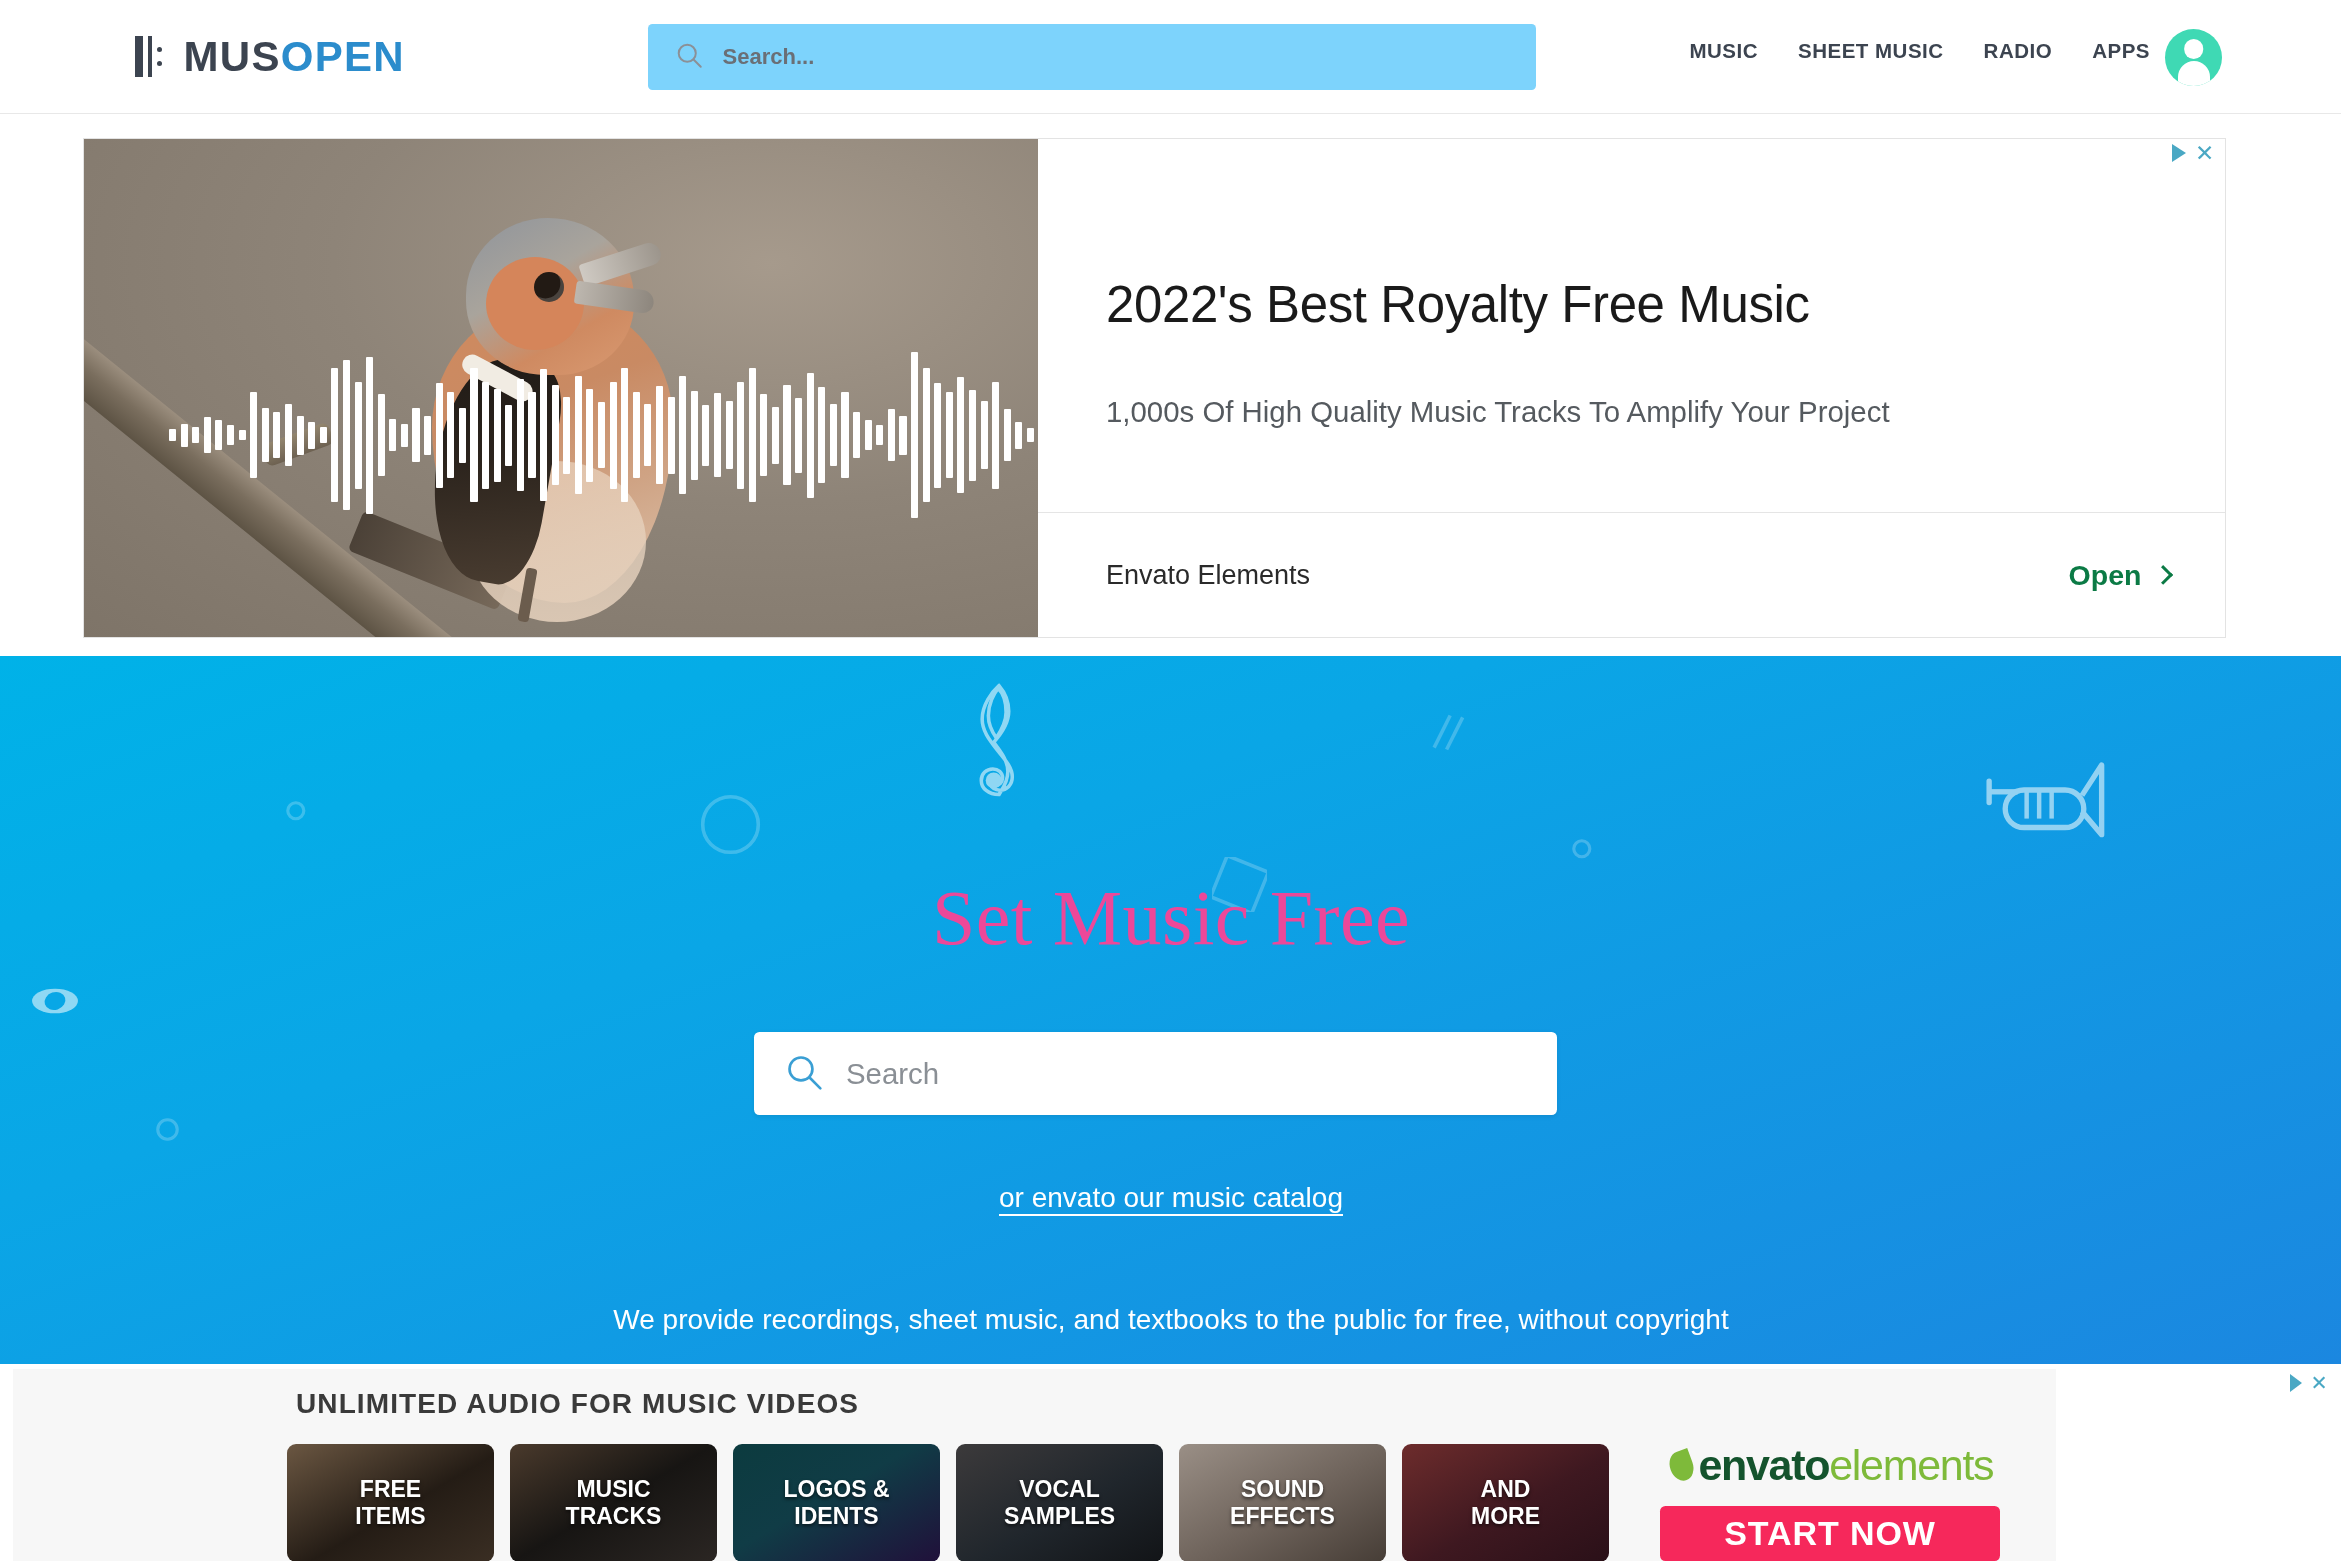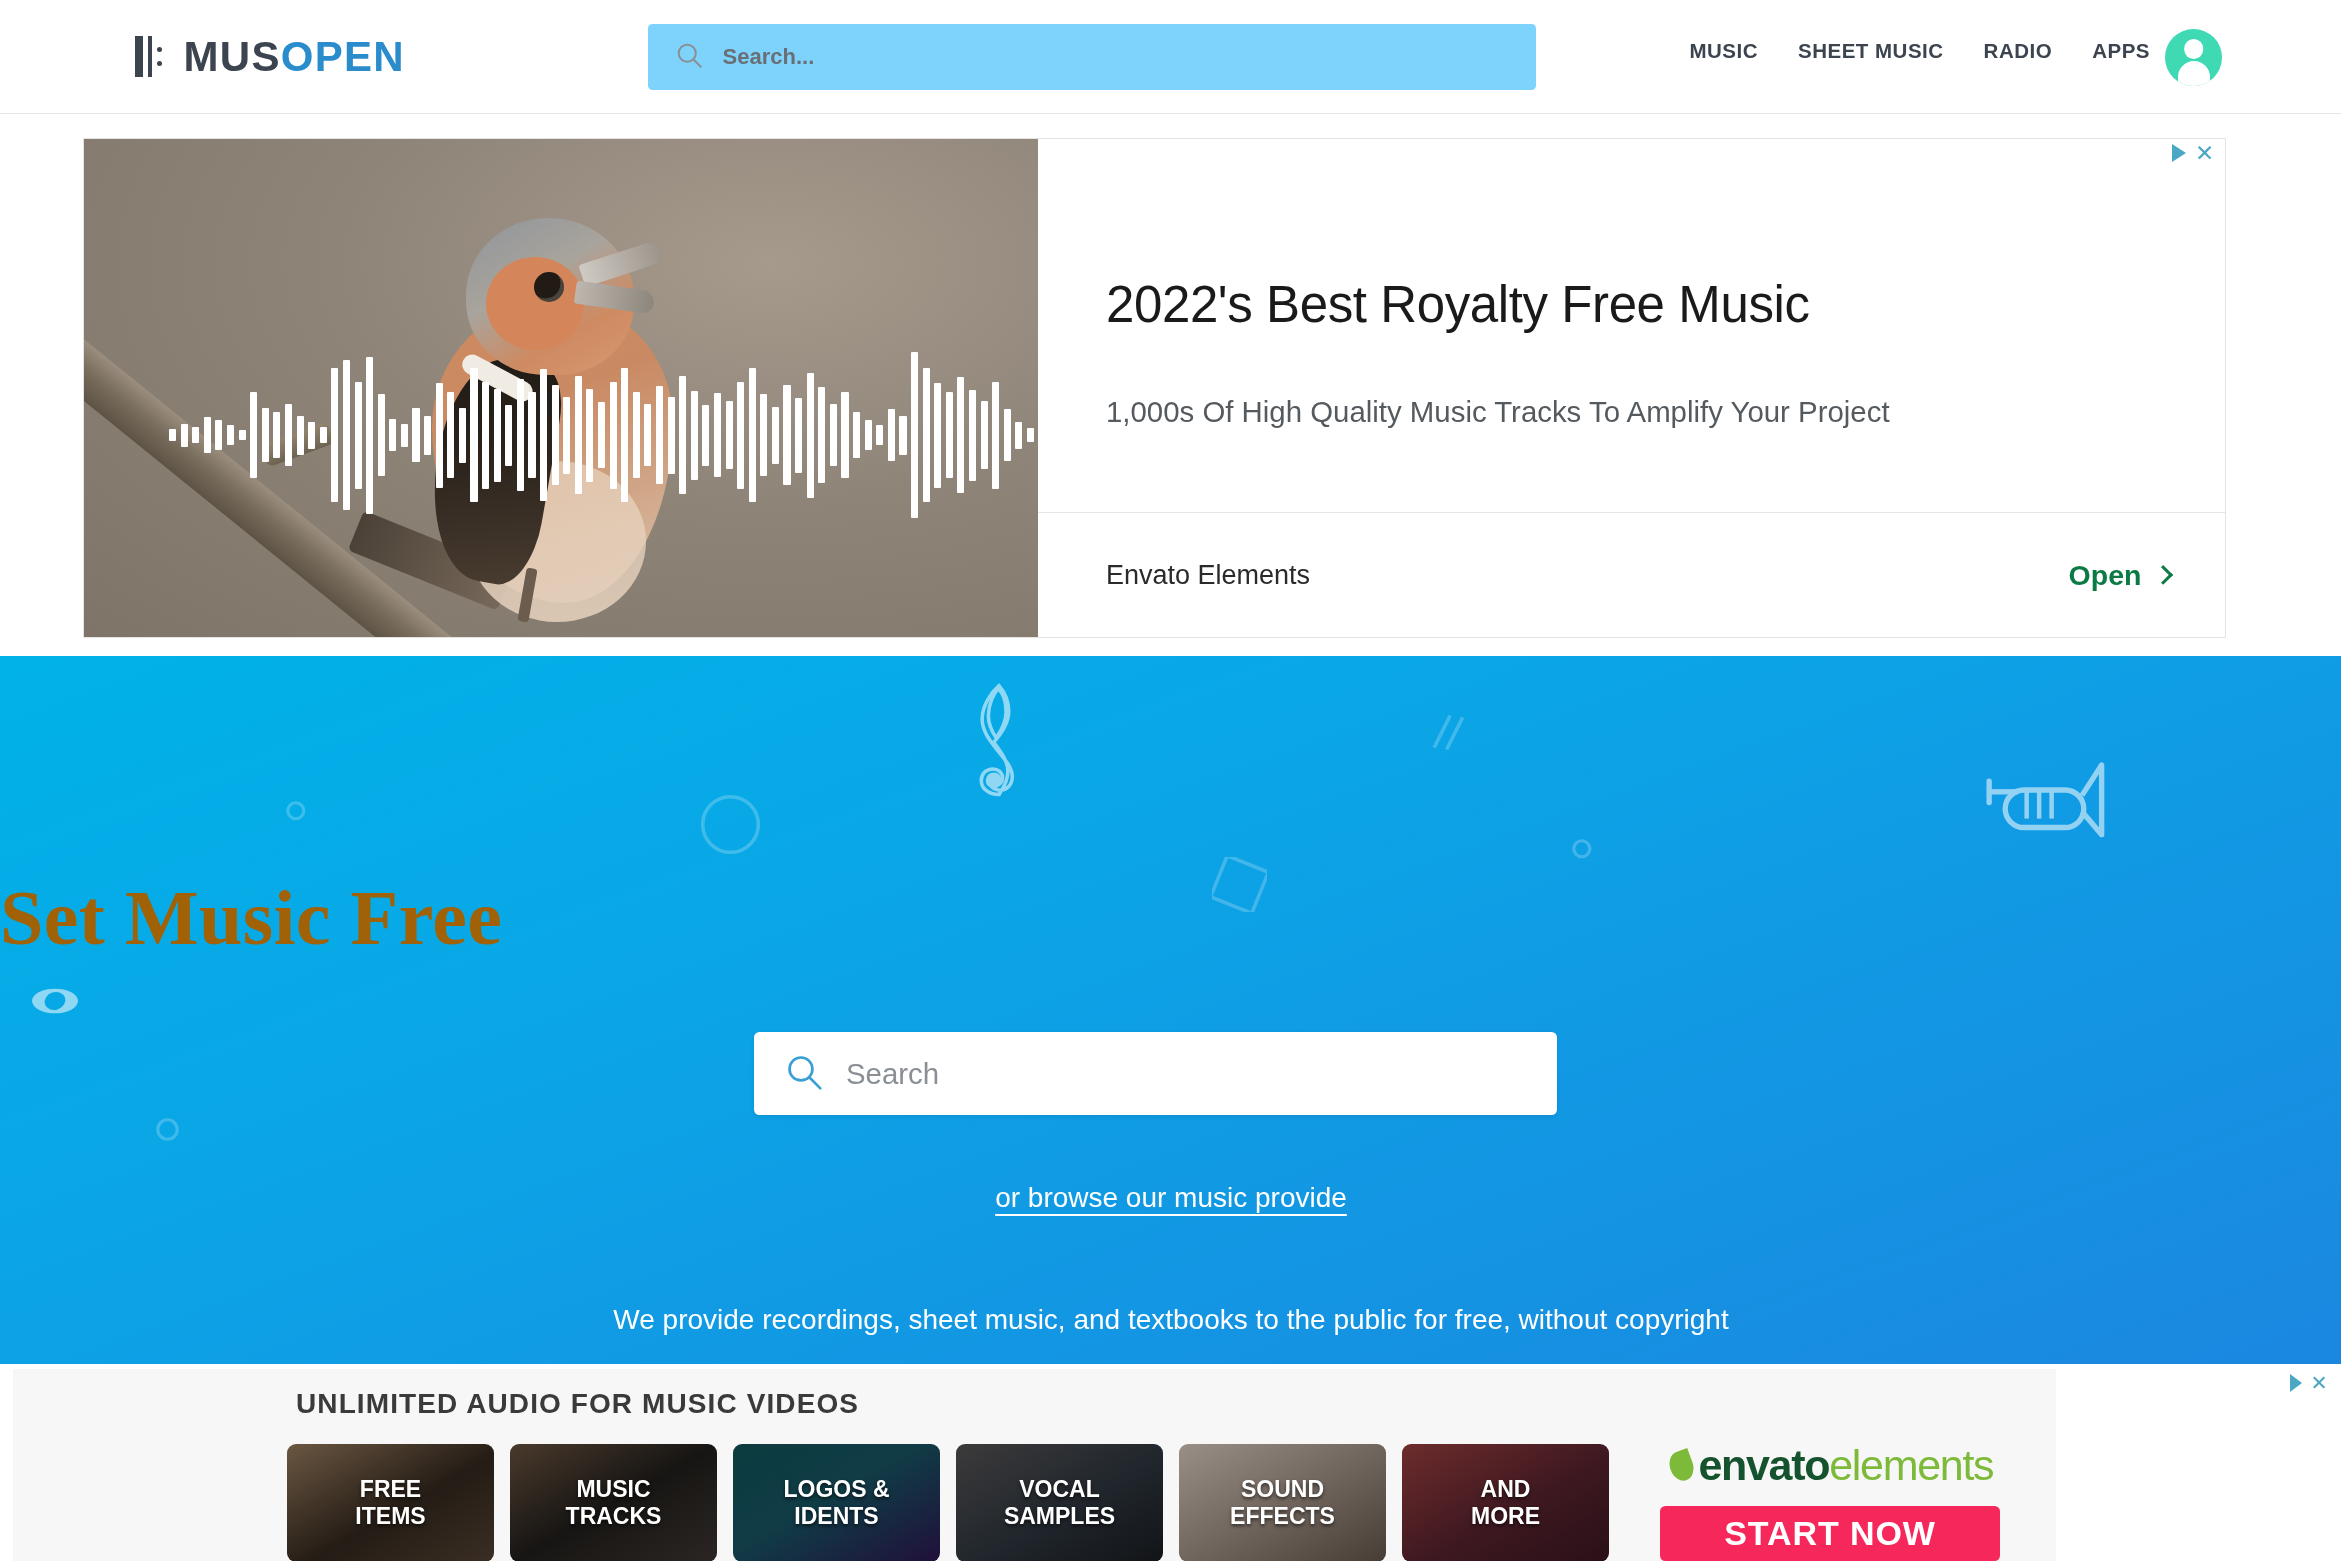--- a/index.html
+++ b/index.html
@@ -212,22 +212,22 @@
     position: absolute; top: 656px; left: 0;
     width: 2342px; height: 708px;
     background: linear-gradient(160deg, #00b2e8 0%, #0aa6e6 35%, #1b87e0 100%);
     overflow: hidden;
   }
   .deco { position: absolute; color: #ffffff; opacity: 0.55; pointer-events: none; }
   .deco svg { display: block; }
   .deco.faint { opacity: 0.22; }
   .hero-title {
     position: absolute; left: 0; top: 873px; width: 2342px;
-    text-align: left; font-family: "Liberation Serif", serif;
-    font-size: 78px; font-weight: bold; color: #a16207;
+    text-align: center; font-family: "Liberation Serif", serif;
+    font-size: 78px; font-weight: normal; color: #ec4899;
     letter-spacing: 0.4px;
   }
   .hero-search {
     position: absolute; left: 754px; top: 1032px;
     width: 803px; height: 83px; background: #ffffff;
     border-radius: 5.4px; display: flex; align-items: center;
     box-shadow: 0 1.8px 4.5px rgba(0,0,0,0.08);
   }
   .hero-search .mag { margin-left: 32px; margin-right: 23px; }
   .hero-search .ph { font-size: 29.4px; color: #8a8f95; text-align: right; }
@@ -528,21 +528,21 @@
   <span class="mag">
     <svg width="37" height="37" viewBox="0 0 42 42">
       <circle cx="17" cy="17" r="13" fill="none" stroke="#3a9fd4" stroke-width="3"></circle>
       <line x1="27" y1="27" x2="39" y2="39" stroke="#3a9fd4" stroke-width="3" stroke-linecap="round"></line>
     </svg>
   </span>
   <span class="ph">Search</span>
 </div>
 
 <div class="hero-link">
-  <span>or browse our music provide</span>
+  <span>or envato our music catalog</span>
 </div>
 
 <div class="hero-tagline">We provide recordings, sheet music, and textbooks to the public for free, without copyright</div>
 
 <div class="botad"></div>
 
 <div class="botad-title">UNLIMITED AUDIO FOR MUSIC VIDEOS</div>
 
 <div class="tiles">
   <div class="tile t1">

